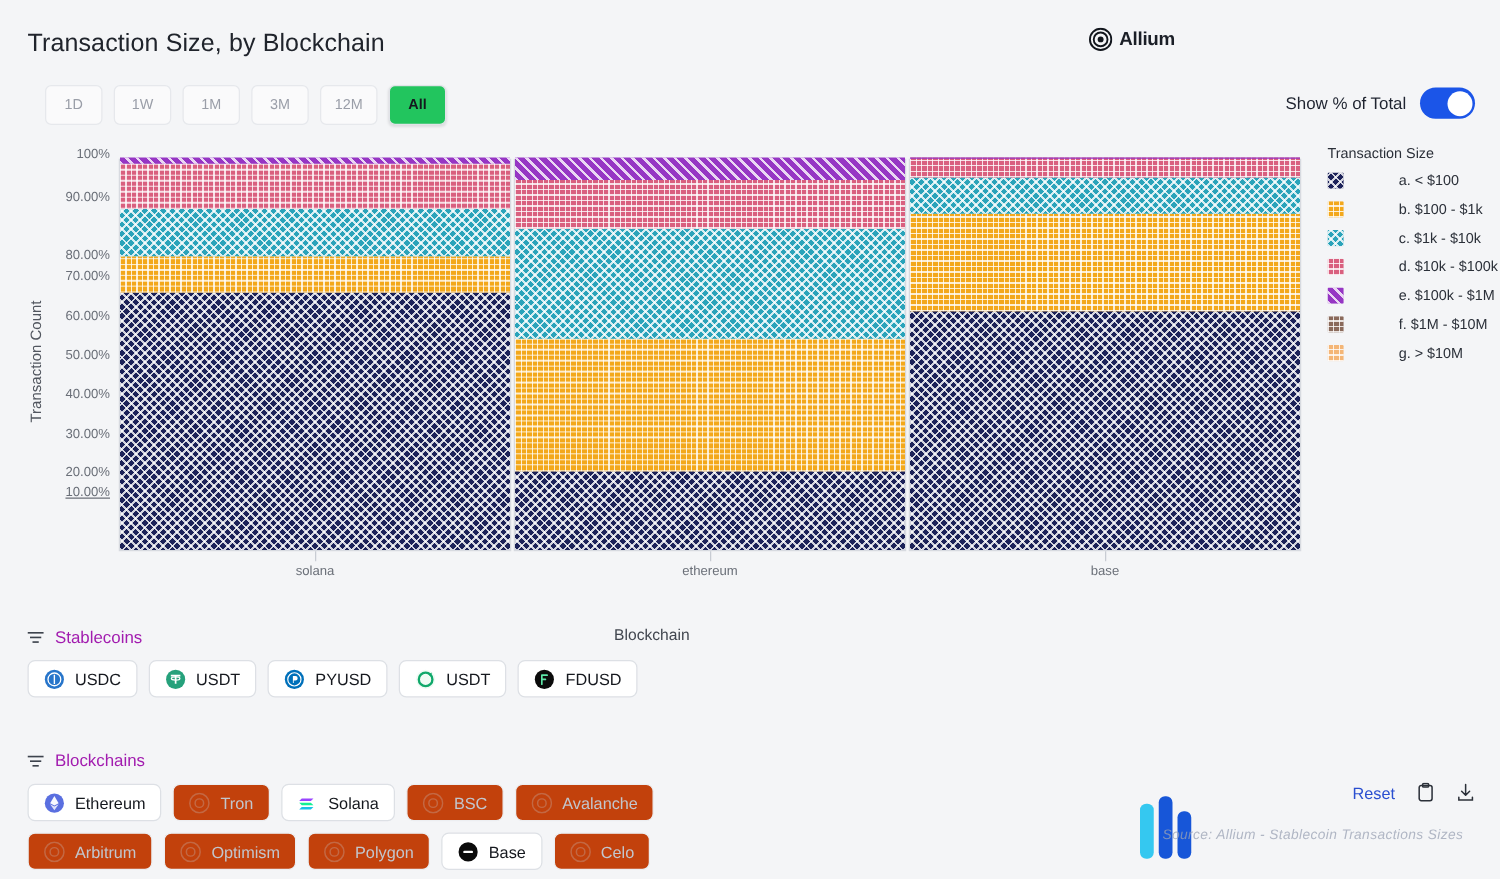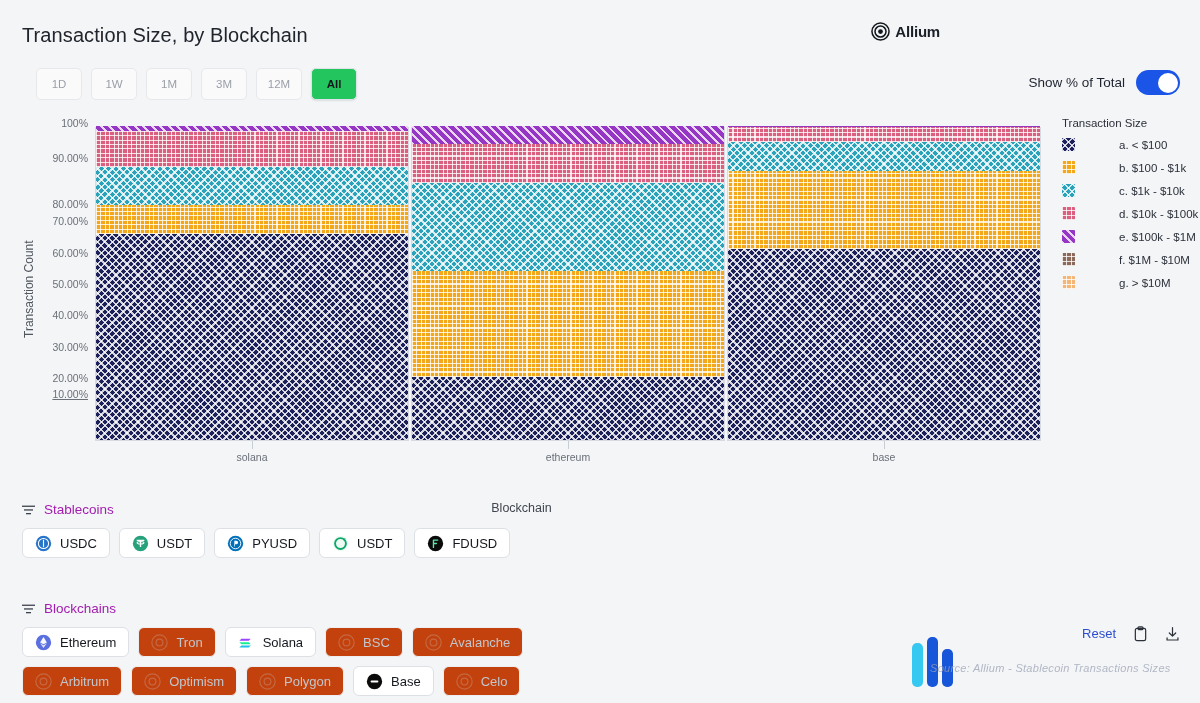--- a/index.html
+++ b/index.html
@@ -107,21 +107,21 @@
     font-size:13px; cursor:pointer; white-space:nowrap;
   }
   .chip.active { background:#ffffff; color:#15181e; font-weight:400; border-color:#dde0e5; }
   .chip.inactive { color:#c2c6cd; background:#c2410c; border-color:#eceef1; }
   .chip.inactive .chip-icon { opacity:.28; }
   .chip-icon { width:17px; height:17px; flex:0 0 17px; display:block; }
 
   
   #footer-actions {
     position:absolute; right:20px; top:626px;
-    display:flex; gap:17px;
+    display:flex; align-items:center; gap:17px;
   }
   #reset-link { font-size:13px; color:#2a4fd0; cursor:pointer; }
   .action-icon { width:15px; height:16px; display:block; cursor:pointer; }
 
   
   #watermark {
     position:absolute; left:910px; top:633px;
     display:flex; align-items:center; gap:8px; pointer-events:none;
   }
   #wm-bars { display:block; }

